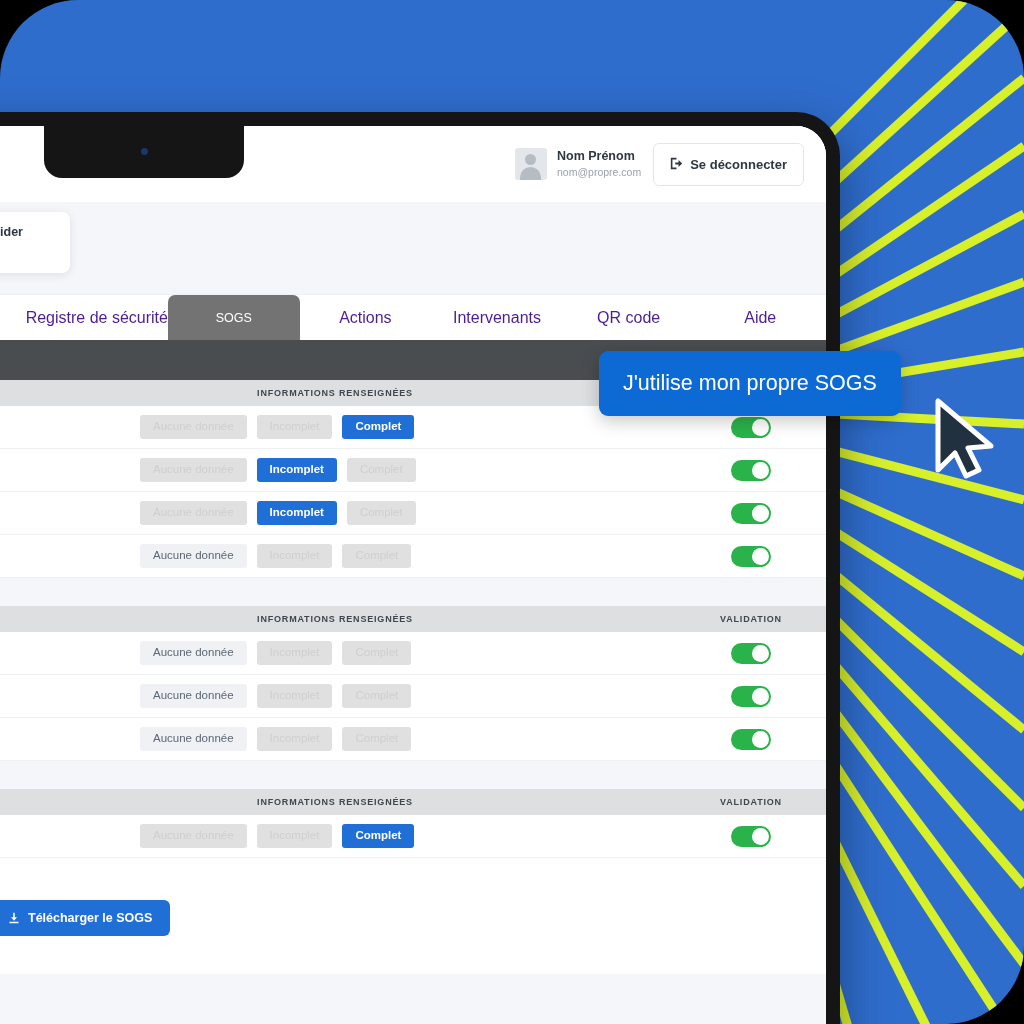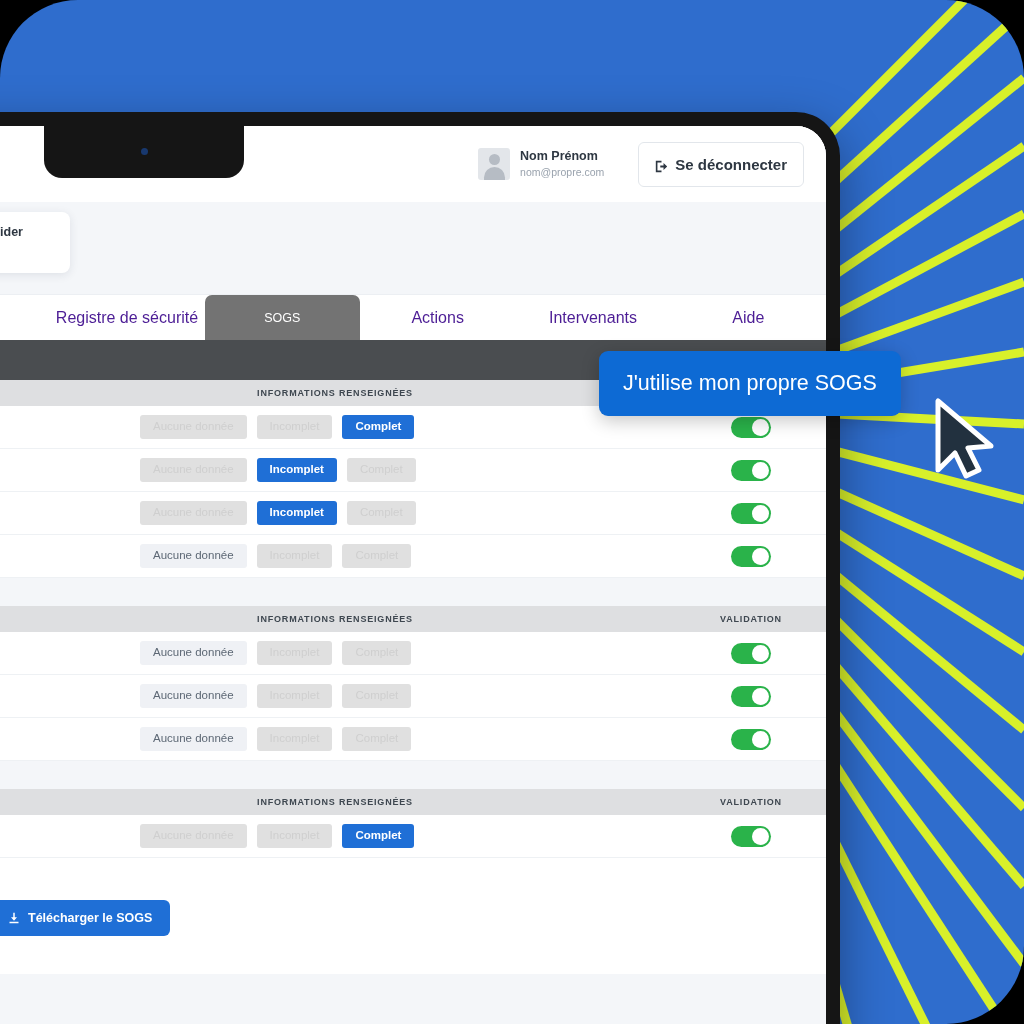--- a/index.html
+++ b/index.html
@@ -99,21 +99,21 @@
     display: flex;
     align-items: center;
     justify-content: flex-end;
     padding: 0 22px 0 0;
     position: relative;
   }
   .user-block {
     display: flex;
     align-items: center;
     gap: 10px;
-    margin-right: 34px;
+    margin-right: 12px;
   }
   .avatar {
     width: 32px; height: 32px;
     border-radius: 3px;
     background: #e3e6ea;
     position: relative;
     overflow: hidden;
     flex: none;
   }
   .avatar::before {
@@ -140,27 +140,27 @@
     color: #2e3742;
     line-height: 1.35;
   }
   .user-mail {
     font-size: 10.5px;
     color: #99a2ad;
     line-height: 1.35;
   }
   .logout-btn {
     display: flex;
-    align-items: flex-end;
+    align-items: flex-start;
     gap: 7px;
     border: 1px solid #e2e6eb;
     background: #ffffff;
     border-radius: 6px;
     padding: 13px 16px;
-    font-size: 15px;
+    font-size: 13px;
     font-weight: bold;
     color: #2e3742;
     white-space: nowrap;
   }
 
   
   .alert-zone {
     background: #f4f6f9;
     padding: 12px 0 16px 0;
     min-height: 92px;
@@ -416,20 +416,21 @@
             <div class="alert-link">ons de formation à valider</div>
           </div>
         </div>
 
         <div class="tabstrip">
           <div class="tab">ues</div>
           <div class="tab">Registre de sécurité</div>
           <div class="tab active">SOGS</div>
           <div class="tab">Actions</div>
           <div class="tab">Intervenants</div>
+          <div class="tab">QR code</div>
           <div class="tab">Aide</div>
         </div>
 
         <div class="darkbar"></div>
 
         <div class="content">
 
           <div class="section">
             <div class="sec-head">
               <div class="col-info">INFORMATIONS RENSEIGNÉES</div>

